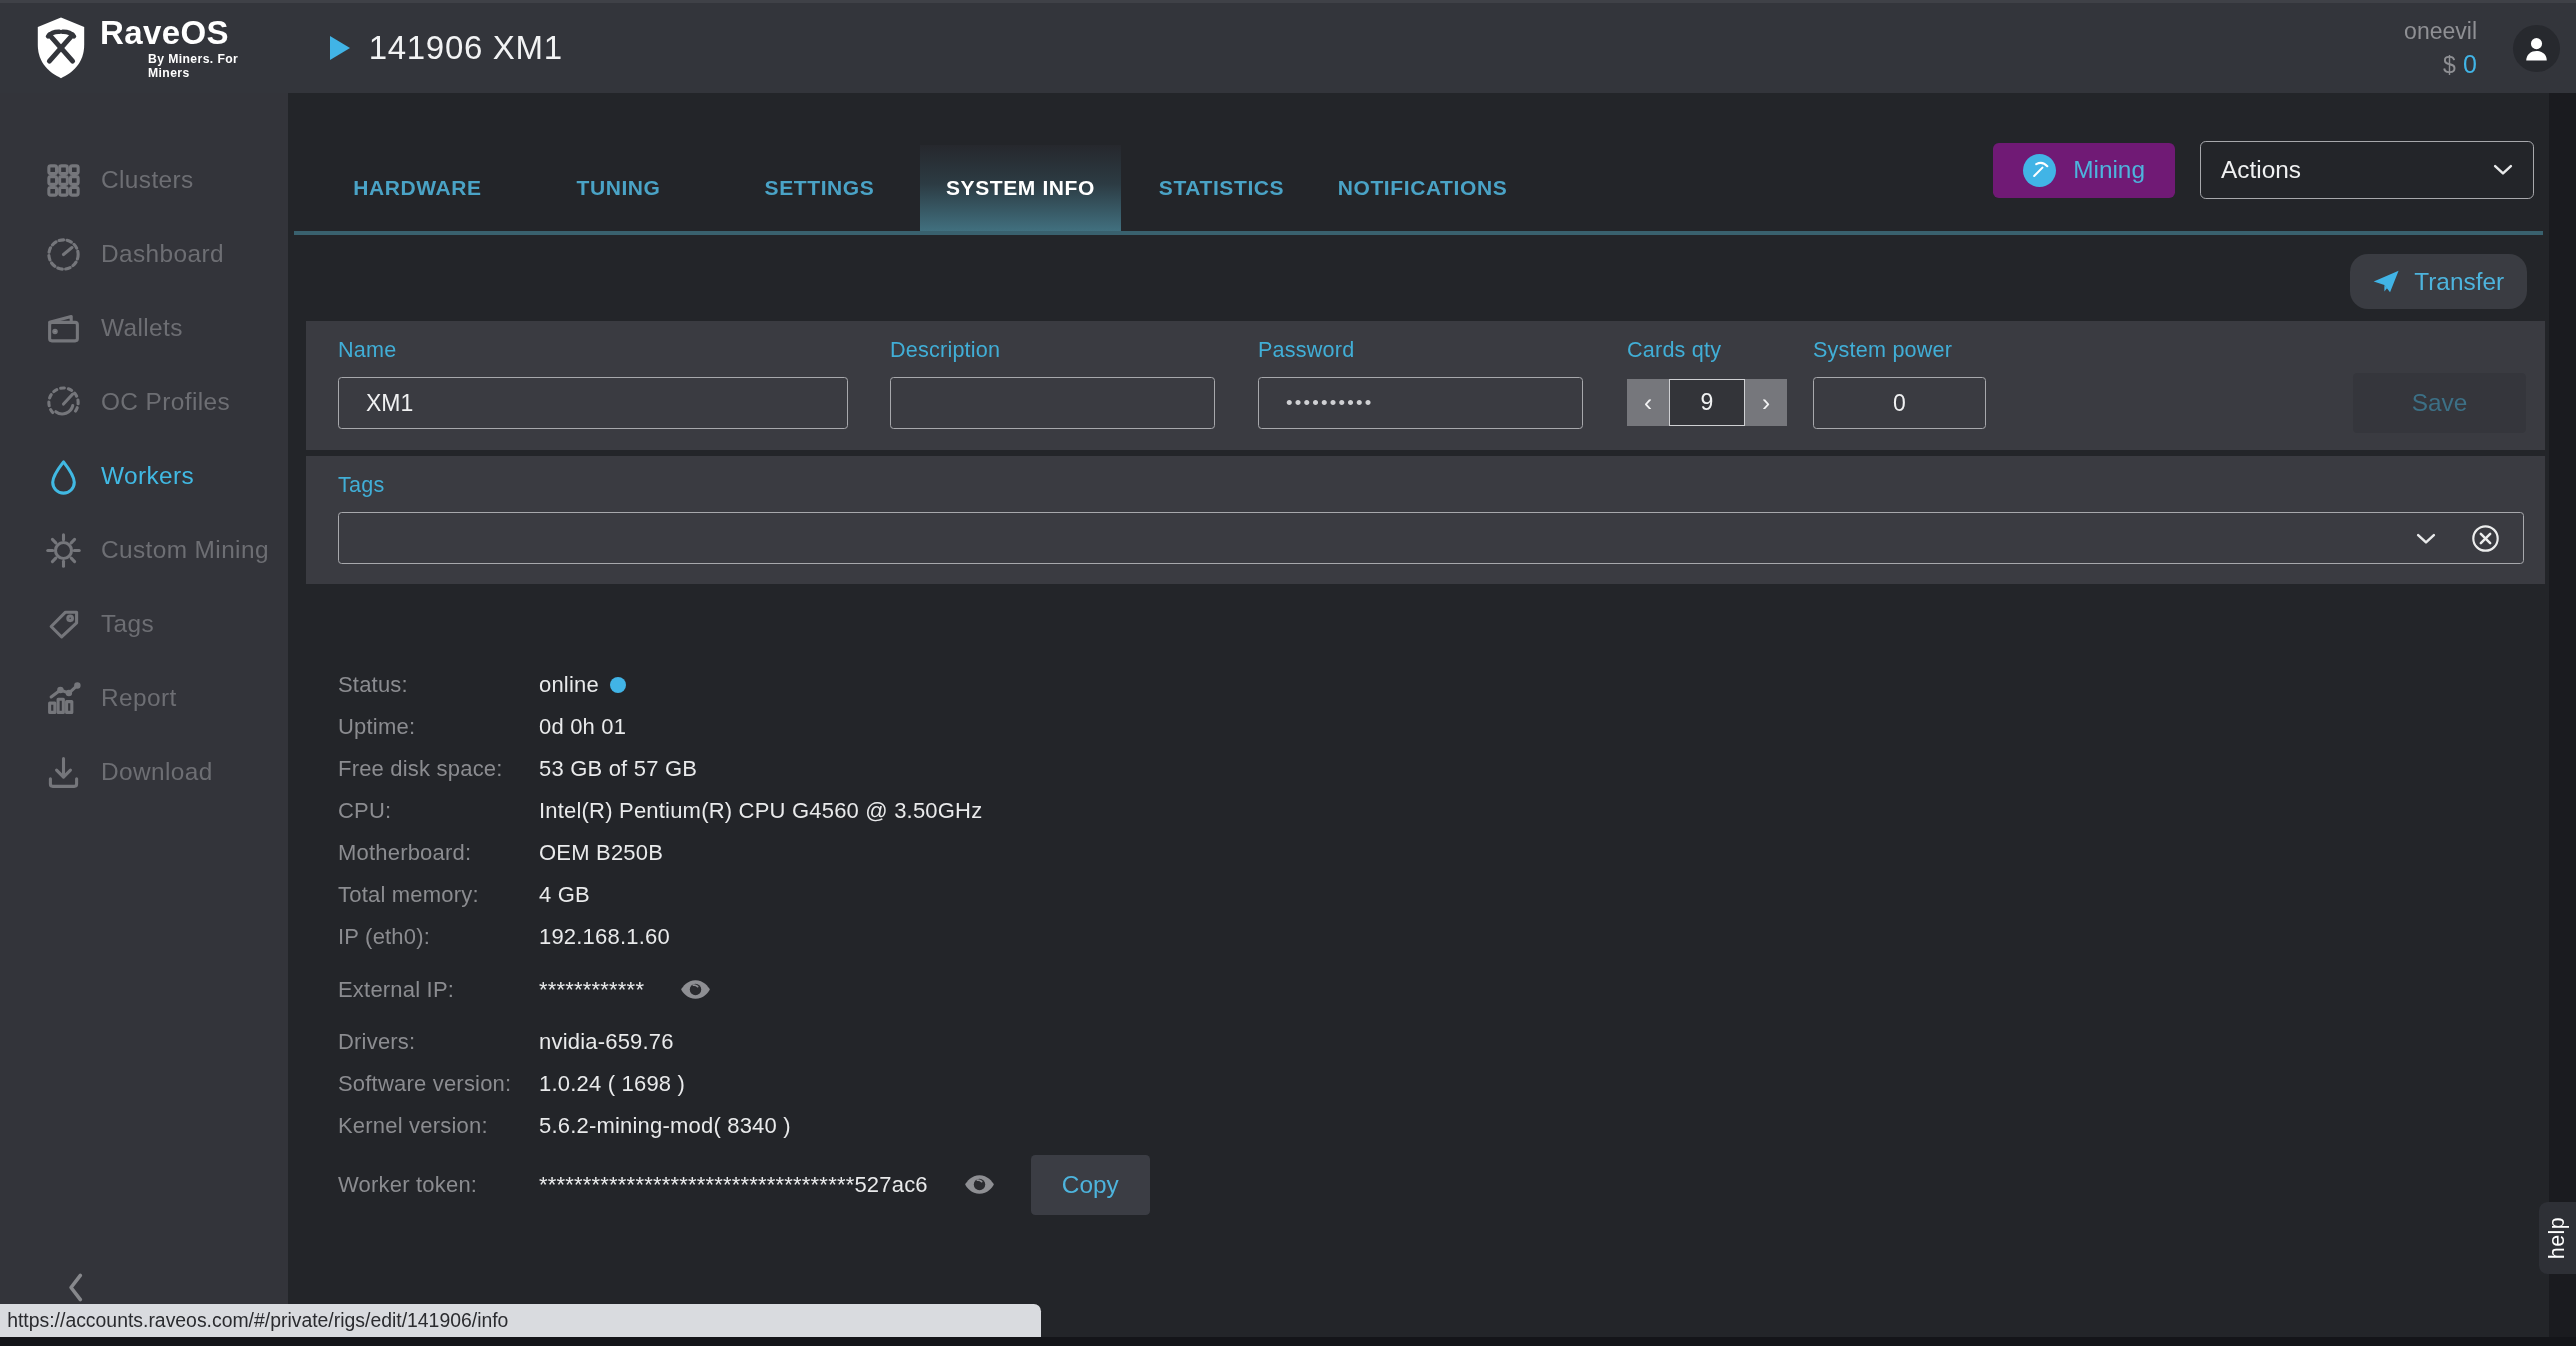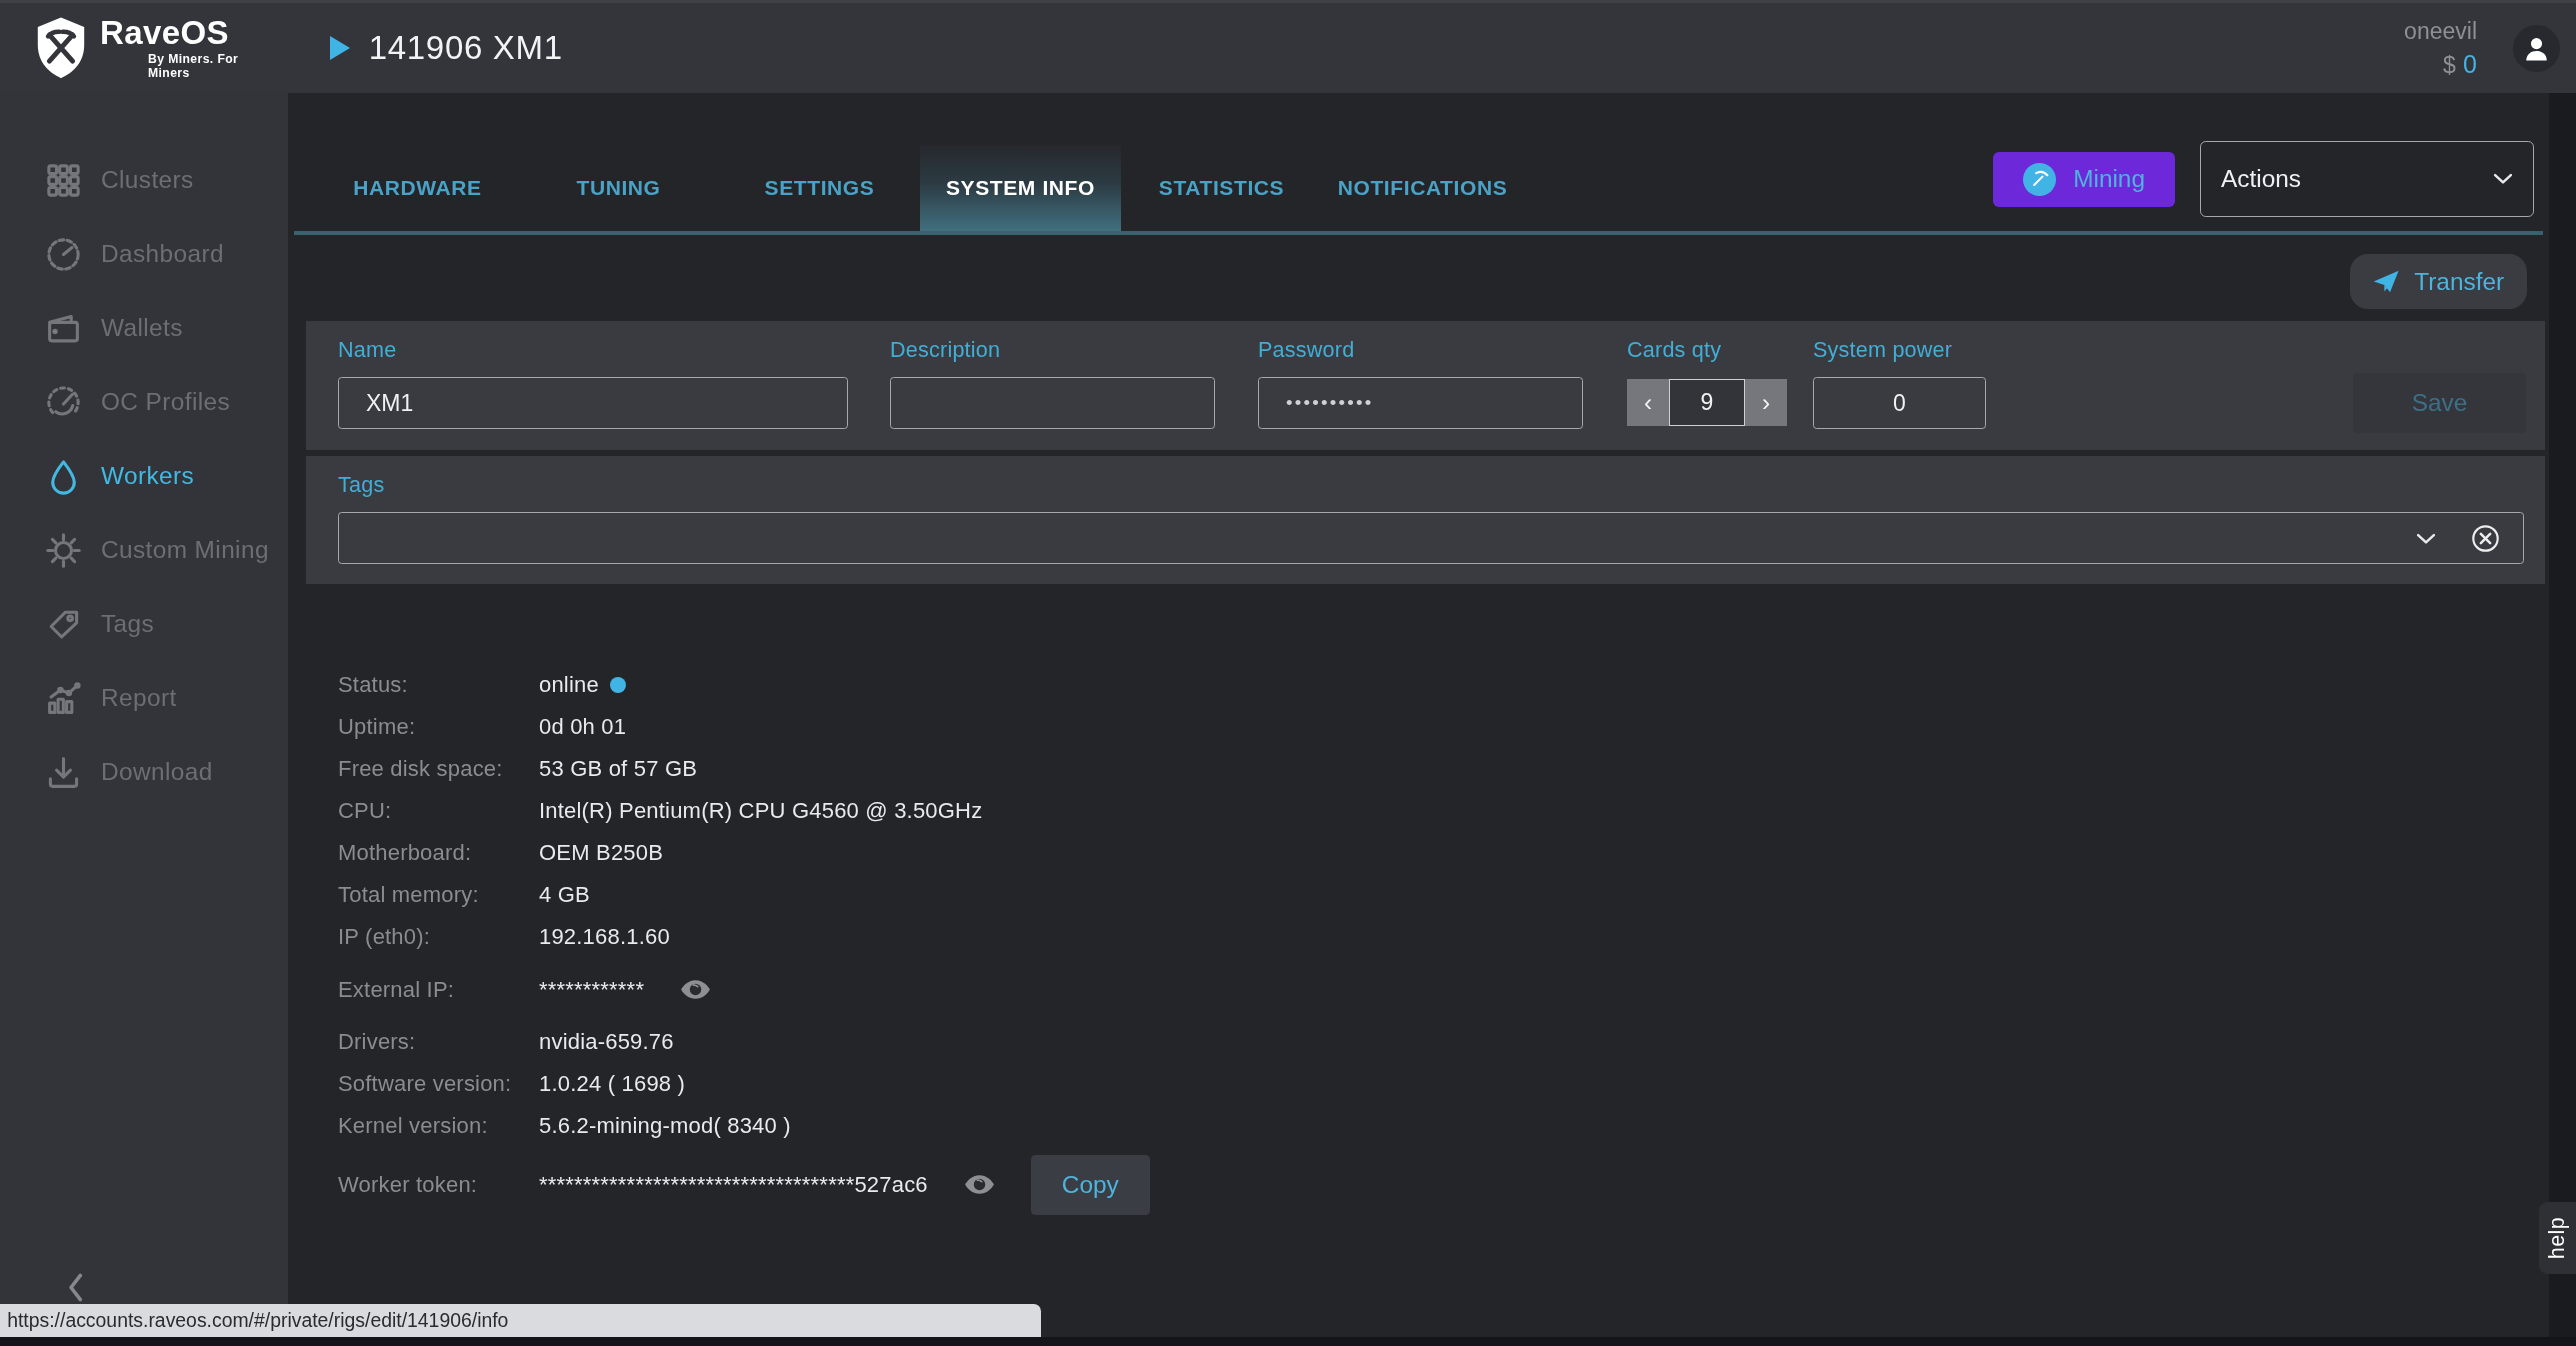--- a/index.html
+++ b/index.html
@@ -75,30 +75,30 @@
     font-size: 21px; font-weight: bold; letter-spacing: 0.6px;
     color: #4aa3c6; cursor: pointer;
   }
   .tab.active {
     color: #ffffff;
     background: linear-gradient(180deg, #26282d 0%, #2c3b43 45%, #41707f 100%);
   }
   .tab-underline { position: absolute; left: 5.8px; right: 33px; bottom: 0; height: 4.3px; background: #39616e; }
   .tab-actions { position: absolute; right: 42px; top: 48px; display: flex; align-items: center; }
   .mining-btn {
-    height: 55px; padding: 0 30px; background: #6d28d9; border-radius: 5.8px;
+    height: 55px; padding: 0 30px; background: #701a75; border-radius: 5.8px;
     display: flex; align-items: center; cursor: pointer;
   }
   .mining-circle {
     width: 33px; height: 33px; border-radius: 50%; background: #41b4e6;
     display: flex; align-items: center; justify-content: center; margin-right: 17px;
   }
   .mining-label { font-size: 24.4px; color: #4db4dd; font-weight: 300; }
   .actions-select {
-    width: 334px; height: 76px; margin-left: 25px;
+    width: 334px; height: 58px; margin-left: 25px;
     border: 1.4px solid #a7a8ac; border-radius: 5.8px;
     display: flex; align-items: center; padding: 0 20px; cursor: pointer;
   }
   .actions-label { font-size: 24.4px; color: #f0f1f2; font-weight: 300; }
   .actions-select .chevron { margin-left: auto; }
 
   
   .transfer-row { position: relative; height: 86px; }
   .transfer-btn {
     position: absolute; right: 49px; top: 19.4px; width: 177px; height: 55px;

